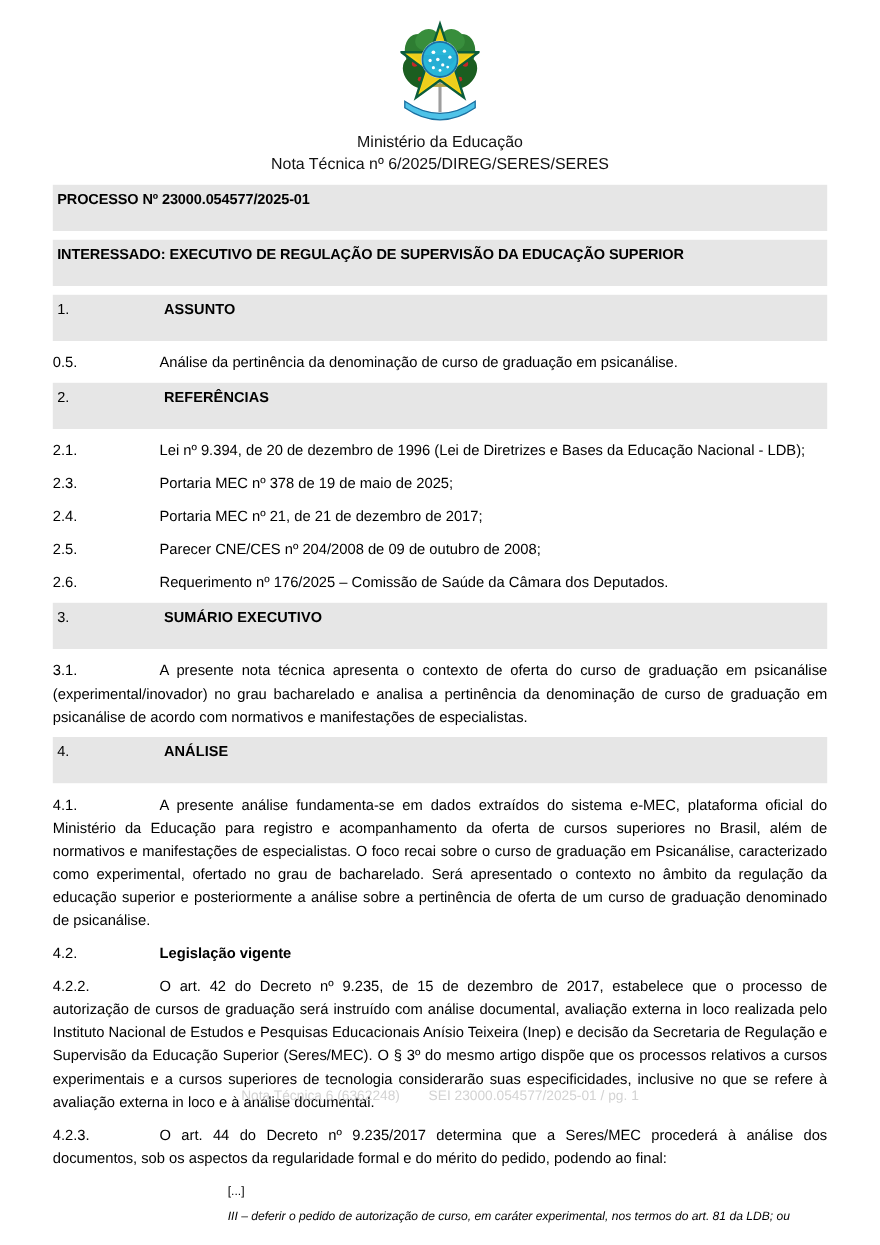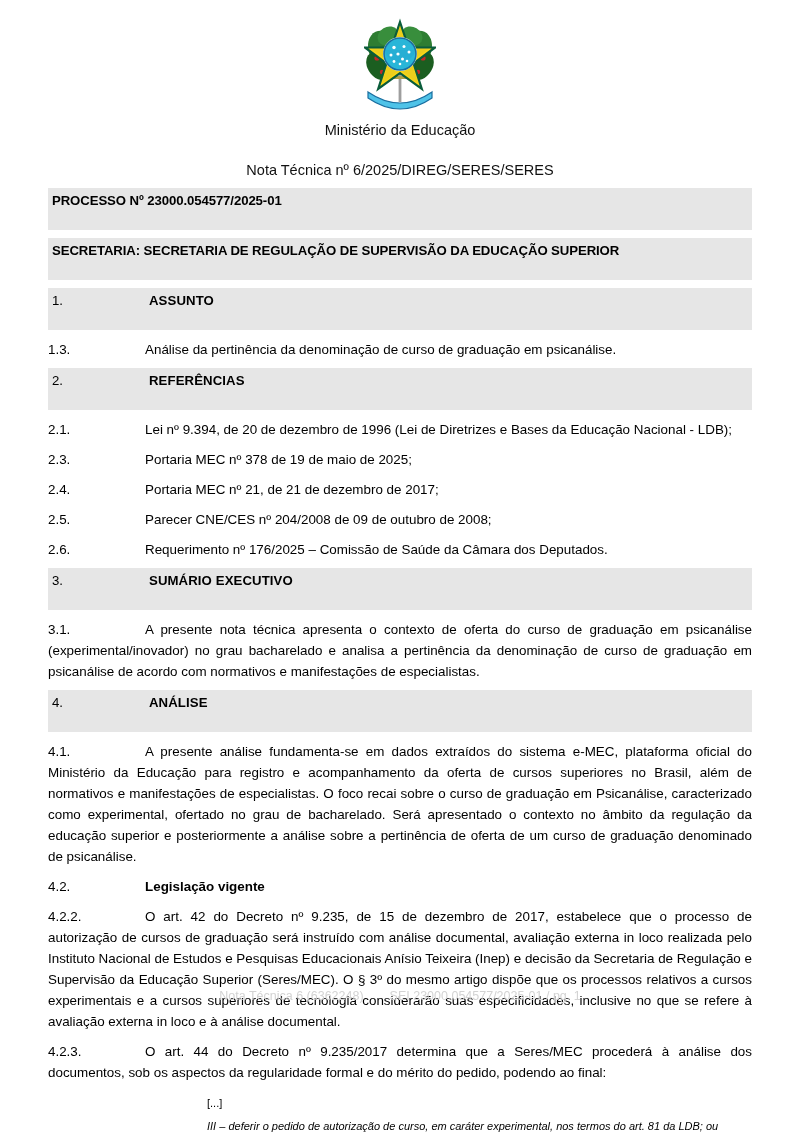--- a/index.html
+++ b/index.html
@@ -38,21 +38,20 @@
   .org-name {
     font-size: 14.5px;
     line-height: 20px;
     color: #111;
     margin-top: 2px;
   }
   .doc-title {
     font-size: 14.5px;
     line-height: 20px;
     color: #111;
-    margin-top: 20px;
   }
 
   
   .content {
     margin: 0 48px 0 48px;
     width: 704px;
   }
 
   .band {
     background: #e6e6e6;
@@ -176,29 +175,29 @@
     </svg>
 
     <div class="org-name">Ministério da Educação</div>
     <div class="doc-title">Nota Técnica nº 6/2025/DIREG/SERES/SERES</div>
   </div>
 
   <div class="content">
 
     <div class="band full">PROCESSO Nº 23000.054577/2025-01</div>
 
-    <div class="band full">SECRETARIA: SECRETARIA DE REGULAÇÃO DE SUPERVISÃO DA EDUCAÇÃO SUPERIOR</div>
+    <div class="band full">INTERESSADO: EXECUTIVO DE REGULAÇÃO DE SUPERVISÃO DA EDUCAÇÃO SUPERIOR</div>
 
     <div class="band">
       <span class="num">1.</span>
       <span class="ttl">ASSUNTO</span>
     </div>
 
     <div class="para item">
-      <span class="num">1.3.</span><span class="lead">Análise da pertinência da denominação de curso de graduação em psicanálise.</span>
+      <span class="num">0.5.</span><span class="lead">Análise da pertinência da denominação de curso de graduação em psicanálise.</span>
     </div>
 
     <div class="band">
       <span class="num">2.</span>
       <span class="ttl">REFERÊNCIAS</span>
     </div>
 
     <div class="para item">
       <span class="num">2.1.</span><span class="lead">Lei nº 9.394, de 20 de dezembro de 1996 (Lei de Diretrizes e Bases da Educação Nacional - LDB);</span>
     </div>

